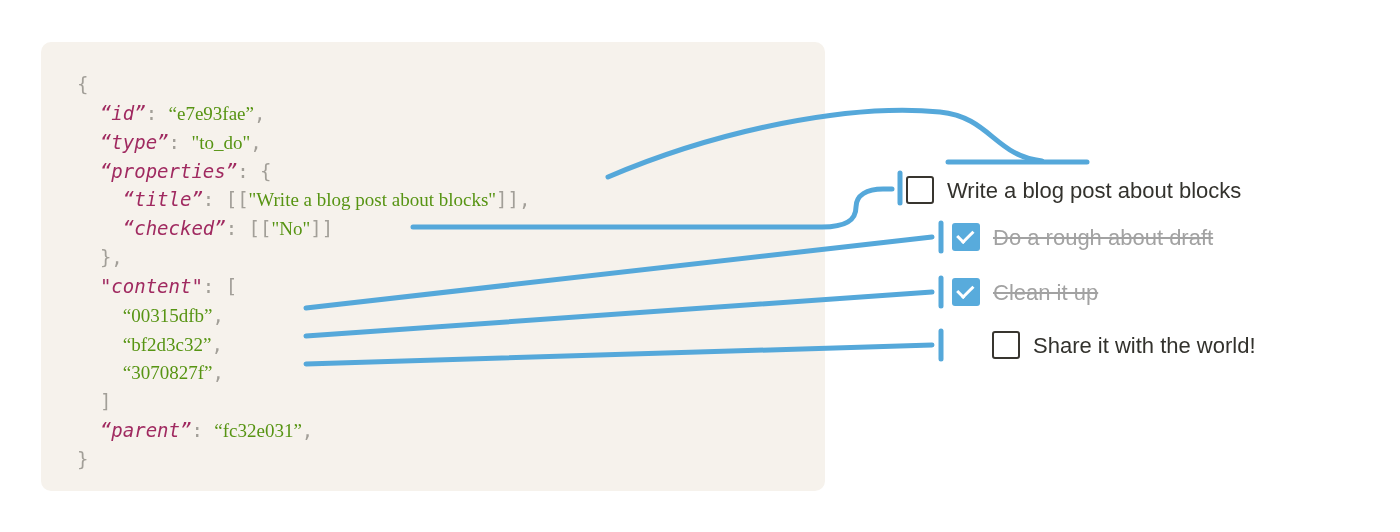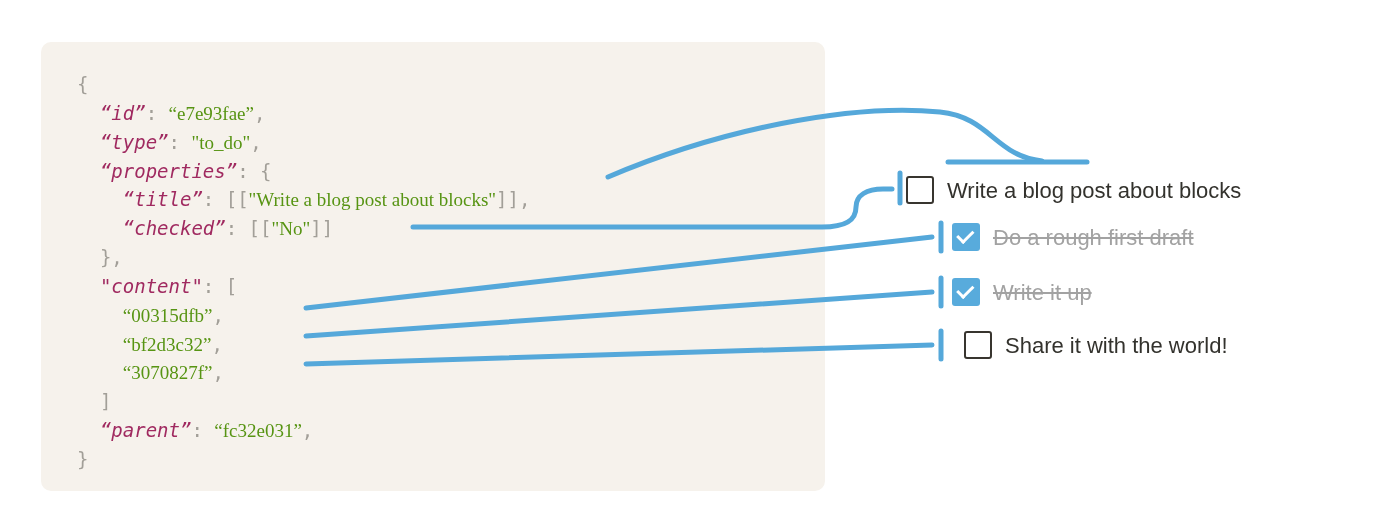--- a/index.html
+++ b/index.html
@@ -18,21 +18,21 @@
   .cl{height:28.85px;}
   .k{color:var(--key);font-style:italic;}
   .v{color:var(--val);font-family:Liberation Serif, serif;}
   .p{color:var(--pun);}
   .overlay{position:absolute;left:0;top:0;width:1400px;height:532px;pointer-events:none;}
   .stroke{fill:none;stroke:var(--accent);stroke-width:5;stroke-linecap:round;}
   .todo-row{position:absolute;display:flex;align-items:flex-end;gap:13px;height:28px;}
   .row-0{left:906px;top:176px;}
   .row-1{left:952px;top:223px;}
   .row-2{left:952px;top:278px;}
-  .row-3{left:964px;top:331px;}
+  .row-3{left:992px;top:331px;}
   .cb{width:28px;height:28px;box-sizing:border-box;border-radius:3px;flex:0 0 auto;
       display:flex;align-items:center;justify-content:center;cursor:pointer;}
   .cb.unchecked{background:#fff;border:2.5px solid var(--cbborder);}
   .cb.checked{background:var(--cbfill);border:none;}
   .tick{width:13px;height:7px;border-left:3px solid var(--check);
         border-bottom:3px solid var(--check);transform:rotate(-45deg) translate(1px,-2px);}
   .todo-label{font-size:22px;color:var(--todo);white-space:nowrap;}
   .todo-label.done{color:var(--done);text-decoration:line-through;
                    text-decoration-thickness:2px;}
 </style>
@@ -60,27 +60,27 @@
 
   <div id="todos">
       <div class="todo-row row-0">
         <div class="cb unchecked"></div>
         <div class="todo-label">Write a blog post about blocks</div>
       </div>
       <div class="todo-row row-1">
         <div class="cb checked">
           <div class="tick"></div>
         </div>
-        <div class="todo-label done">Do a rough first draft</div>
+        <div class="todo-label done">Do a rough about draft</div>
       </div>
       <div class="todo-row row-2">
         <div class="cb checked">
           <div class="tick"></div>
         </div>
-        <div class="todo-label done">Write it up</div>
+        <div class="todo-label done">Clean it up</div>
       </div>
       <div class="todo-row row-3">
         <div class="cb unchecked"></div>
         <div class="todo-label">Share it with the world!</div>
       </div>
     </div>
 
 </div>
 
 </body></html>

